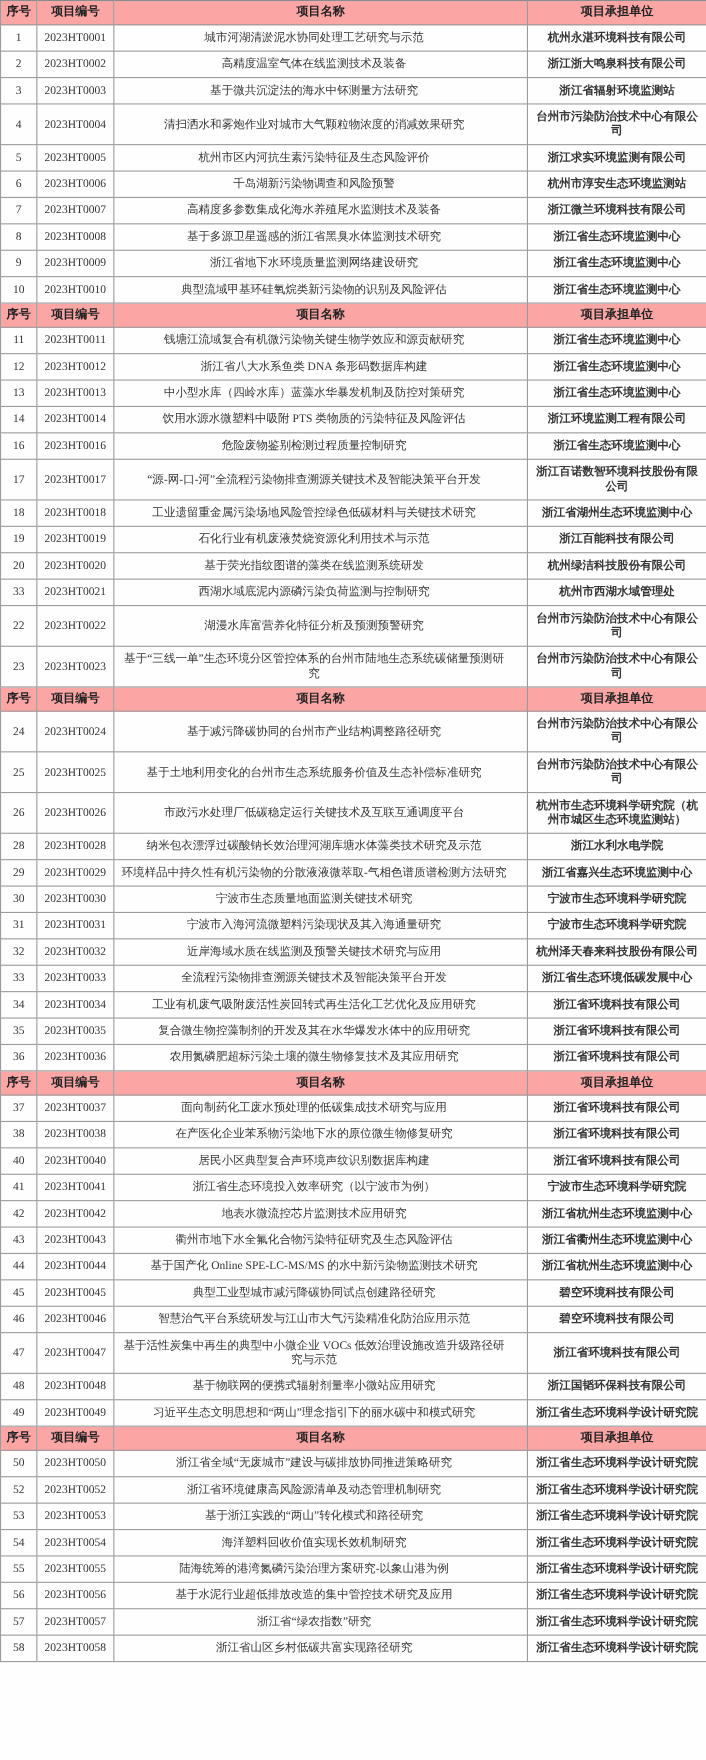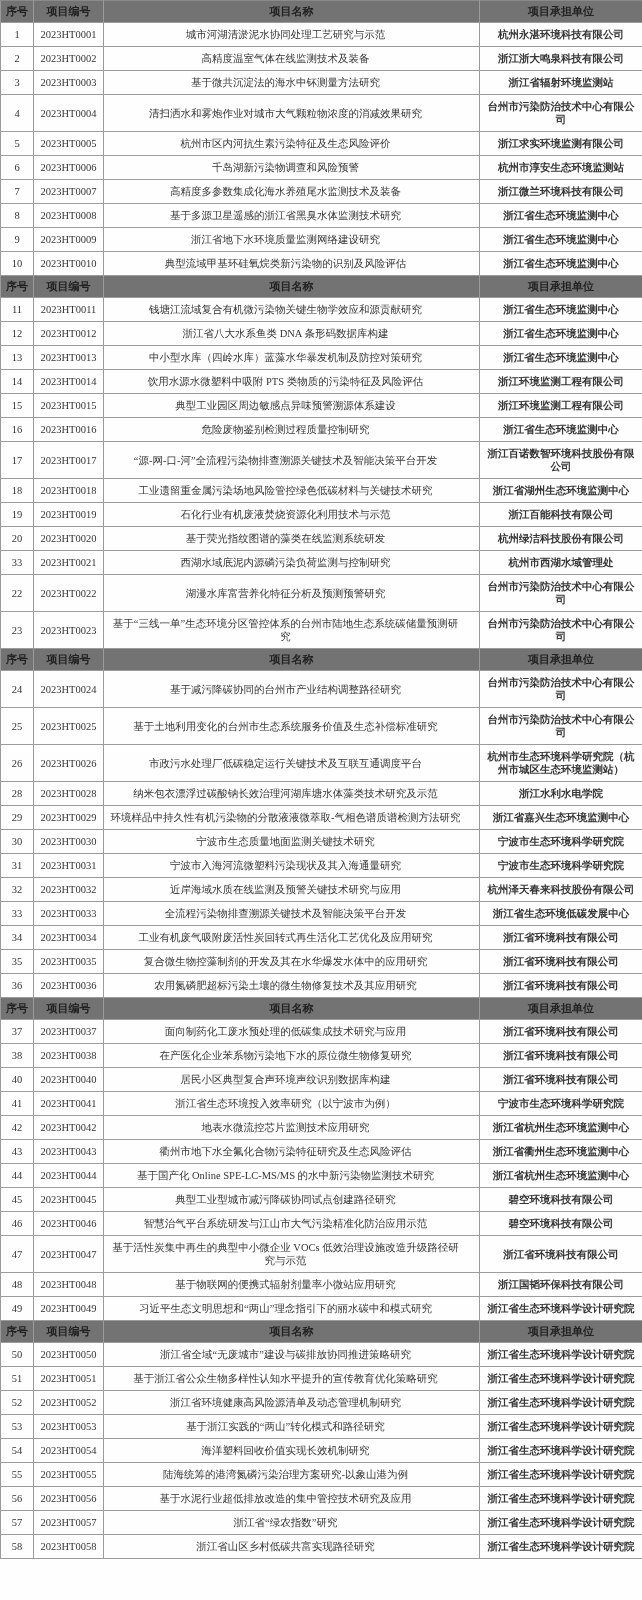--- a/index.html
+++ b/index.html
@@ -19,21 +19,21 @@
     line-height:13px;
     padding:5px 3px;
     word-break:break-all;
     overflow-wrap:break-word;
   }
   th{
     font-weight:bold;
     color:#222;
     font-size:11px;
     padding:4px 2px;
-    background:#737373;
+    background:#fca5a5;
   }
   tr.header-row th{border-top:1.5px solid #8a8a8a;}
   td.col-code{font-family:"Liberation Serif","DejaVu Serif",serif;letter-spacing:0;}
   td.col-name{padding-left:6px;padding-right:18px;}
   td.col-unit{padding-left:4px;padding-right:4px;font-weight:bold;}
 </style>
 </head>
 <body>
 
 <div class="doc">
@@ -135,26 +135,20 @@
           <td class="col-name">中小型水库（四岭水库）蓝藻水华暴发机制及防控对策研究</td>
           <td class="col-unit">浙江省生态环境监测中心</td>
         </tr>
         <tr>
           <td class="col-index">14</td>
           <td class="col-code">2023HT0014</td>
           <td class="col-name">饮用水源水微塑料中吸附 PTS 类物质的污染特征及风险评估</td>
           <td class="col-unit">浙江环境监测工程有限公司</td>
         </tr>
         <tr>
-          <td class="col-index">15</td>
-          <td class="col-code">2023HT0015</td>
-          <td class="col-name">典型工业园区周边敏感点异味预警溯源体系建设</td>
-          <td class="col-unit">浙江环境监测工程有限公司</td>
-        </tr>
-        <tr>
           <td class="col-index">16</td>
           <td class="col-code">2023HT0016</td>
           <td class="col-name">危险废物鉴别检测过程质量控制研究</td>
           <td class="col-unit">浙江省生态环境监测中心</td>
         </tr>
         <tr>
           <td class="col-index">17</td>
           <td class="col-code">2023HT0017</td>
           <td class="col-name">“源-网-口-河”全流程污染物排查溯源关键技术及智能决策平台开发</td>
           <td class="col-unit">浙江百诺数智环境科技股份有限公司</td>
@@ -357,26 +351,20 @@
           <th>项目名称</th>
           <th>项目承担单位</th>
         </tr>
         <tr>
           <td class="col-index">50</td>
           <td class="col-code">2023HT0050</td>
           <td class="col-name">浙江省全域“无废城市”建设与碳排放协同推进策略研究</td>
           <td class="col-unit">浙江省生态环境科学设计研究院</td>
         </tr>
         <tr>
-          <td class="col-index">51</td>
-          <td class="col-code">2023HT0051</td>
-          <td class="col-name">基于浙江省公众生物多样性认知水平提升的宣传教育优化策略研究</td>
-          <td class="col-unit">浙江省生态环境科学设计研究院</td>
-        </tr>
-        <tr>
           <td class="col-index">52</td>
           <td class="col-code">2023HT0052</td>
           <td class="col-name">浙江省环境健康高风险源清单及动态管理机制研究</td>
           <td class="col-unit">浙江省生态环境科学设计研究院</td>
         </tr>
         <tr>
           <td class="col-index">53</td>
           <td class="col-code">2023HT0053</td>
           <td class="col-name">基于浙江实践的“两山”转化模式和路径研究</td>
           <td class="col-unit">浙江省生态环境科学设计研究院</td>

